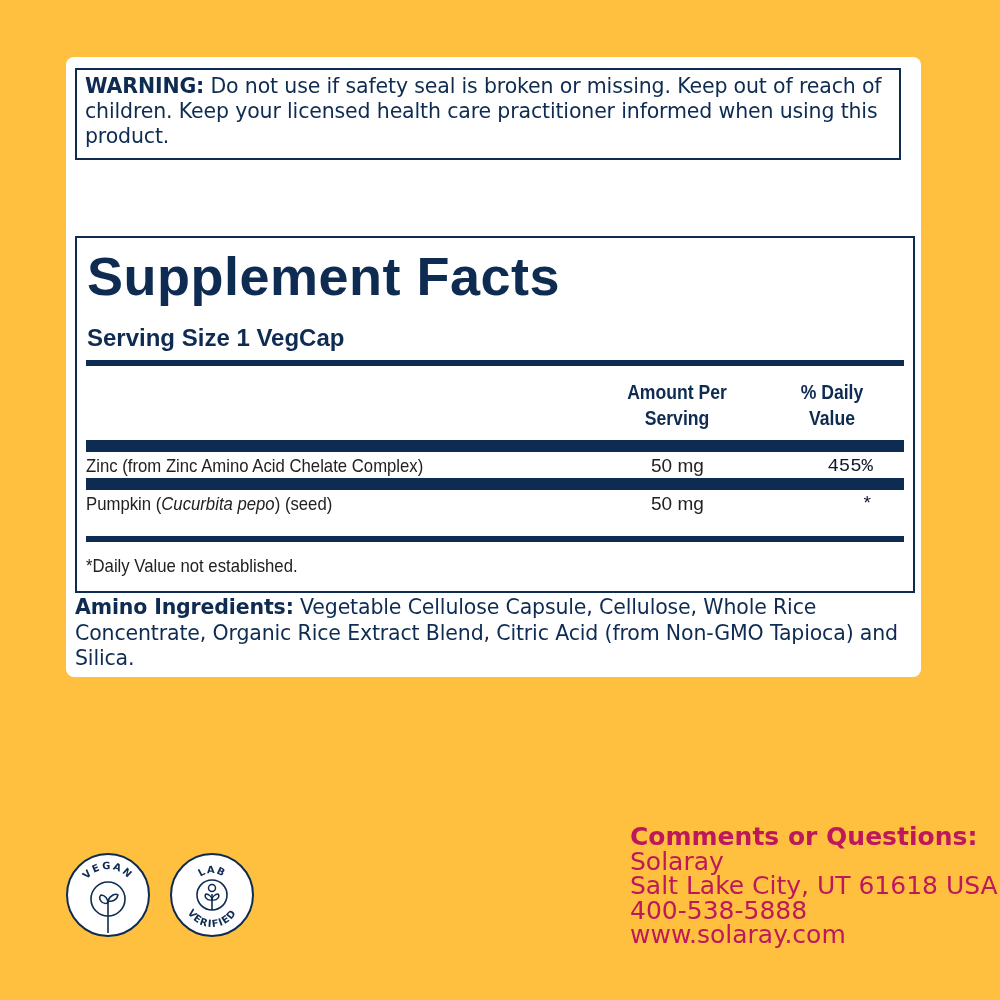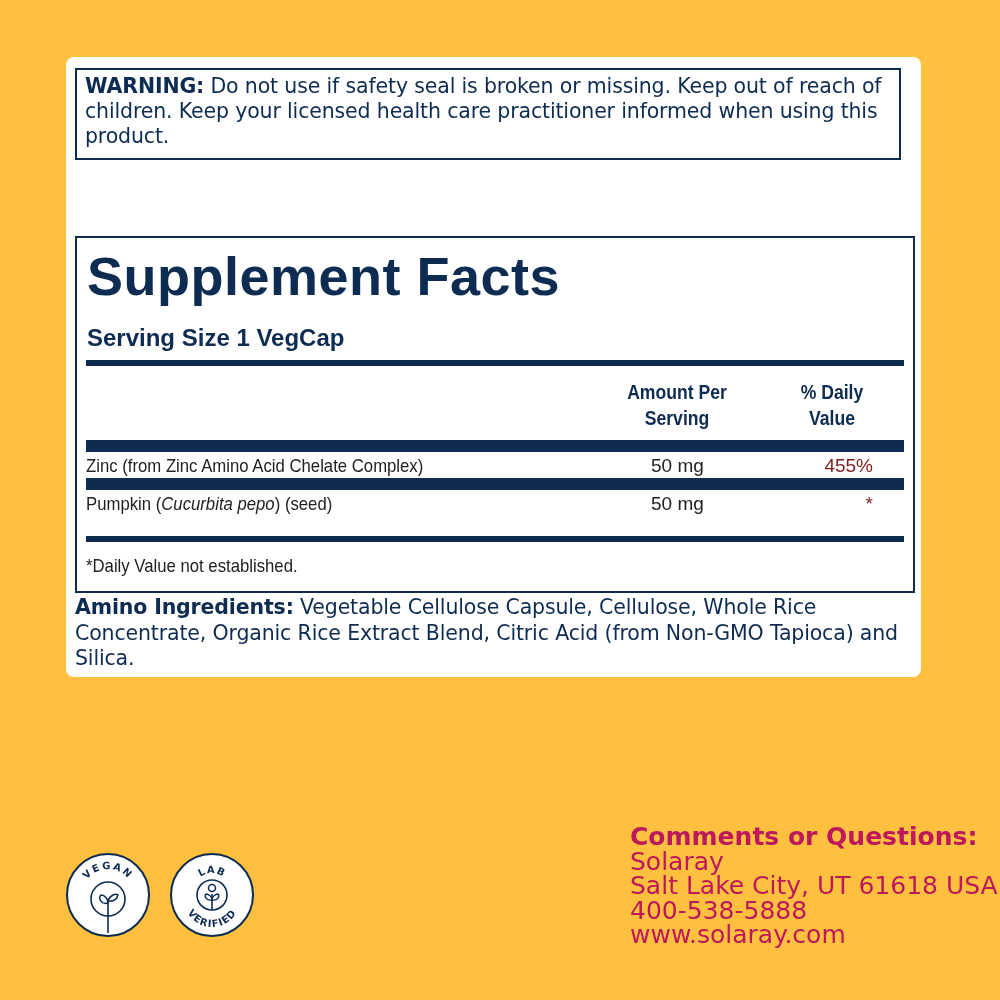--- a/index.html
+++ b/index.html
@@ -96,24 +96,24 @@
   .row-amount {
     position: absolute;
     font-family: "Liberation Sans", sans-serif;
     font-size: 19px;
     line-height: 24px;
     color: #222222;
     white-space: nowrap;
   }
   .row-dv {
     position: absolute;
-    font-family: Liberation Sans, sans-serif;
+    font-family: Liberation Mono, monospace;
     font-size: 19px;
     line-height: 24px;
-    color: #7f1d1d;
+    color: #0f172a;
     text-align: right;
     width: 80px;
     white-space: nowrap;
   }
   .other-ingredients {
     position: absolute;
     left: 9px; top: 538px;
     width: 840px;
     font-size: 20.5px;
     line-height: 25.5px;

